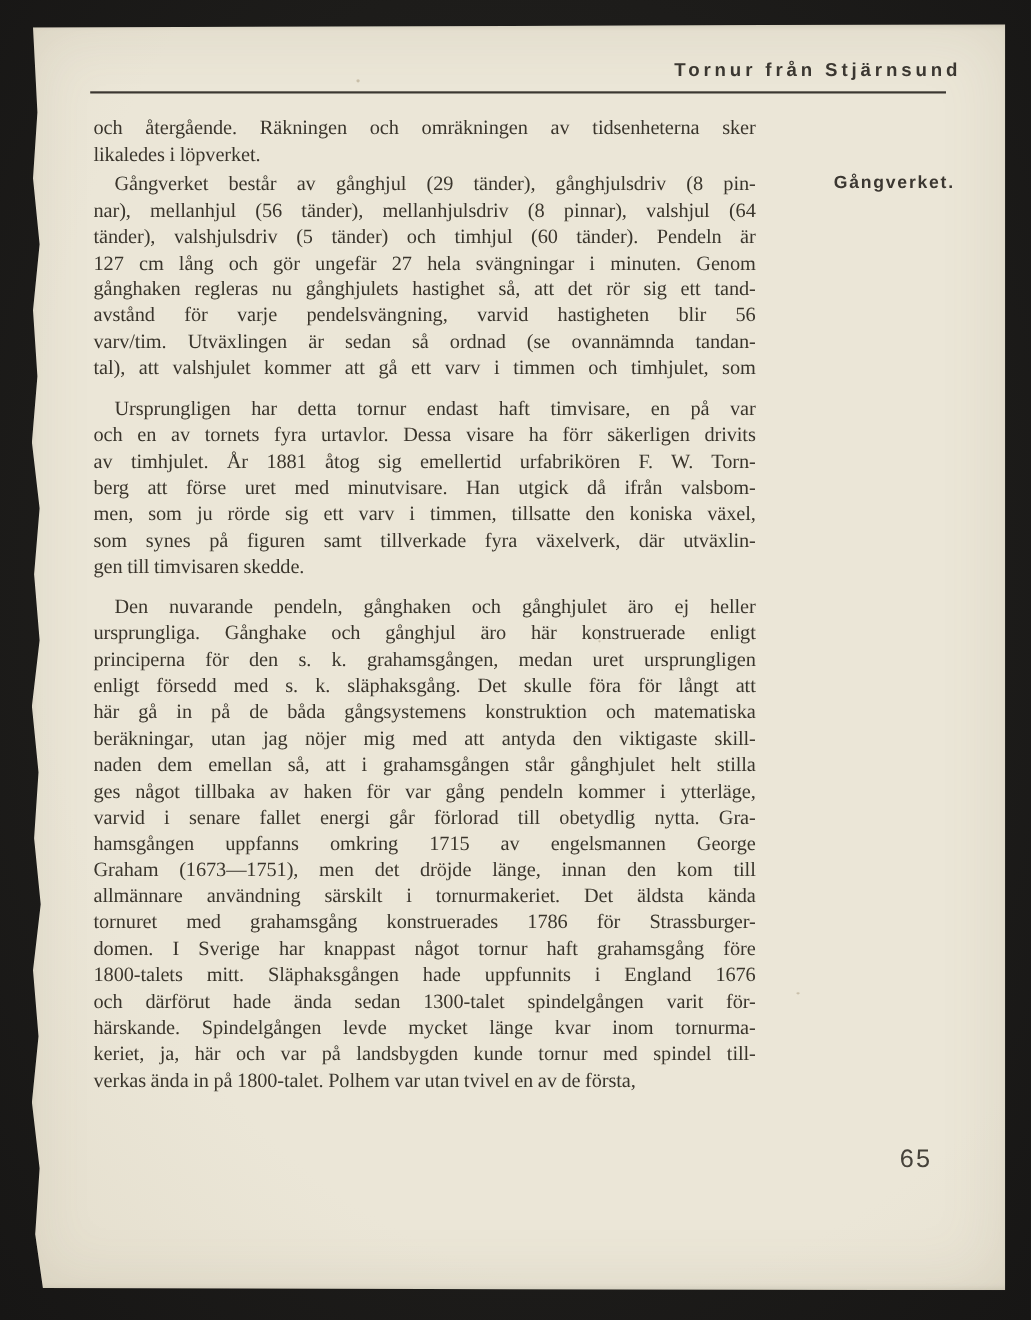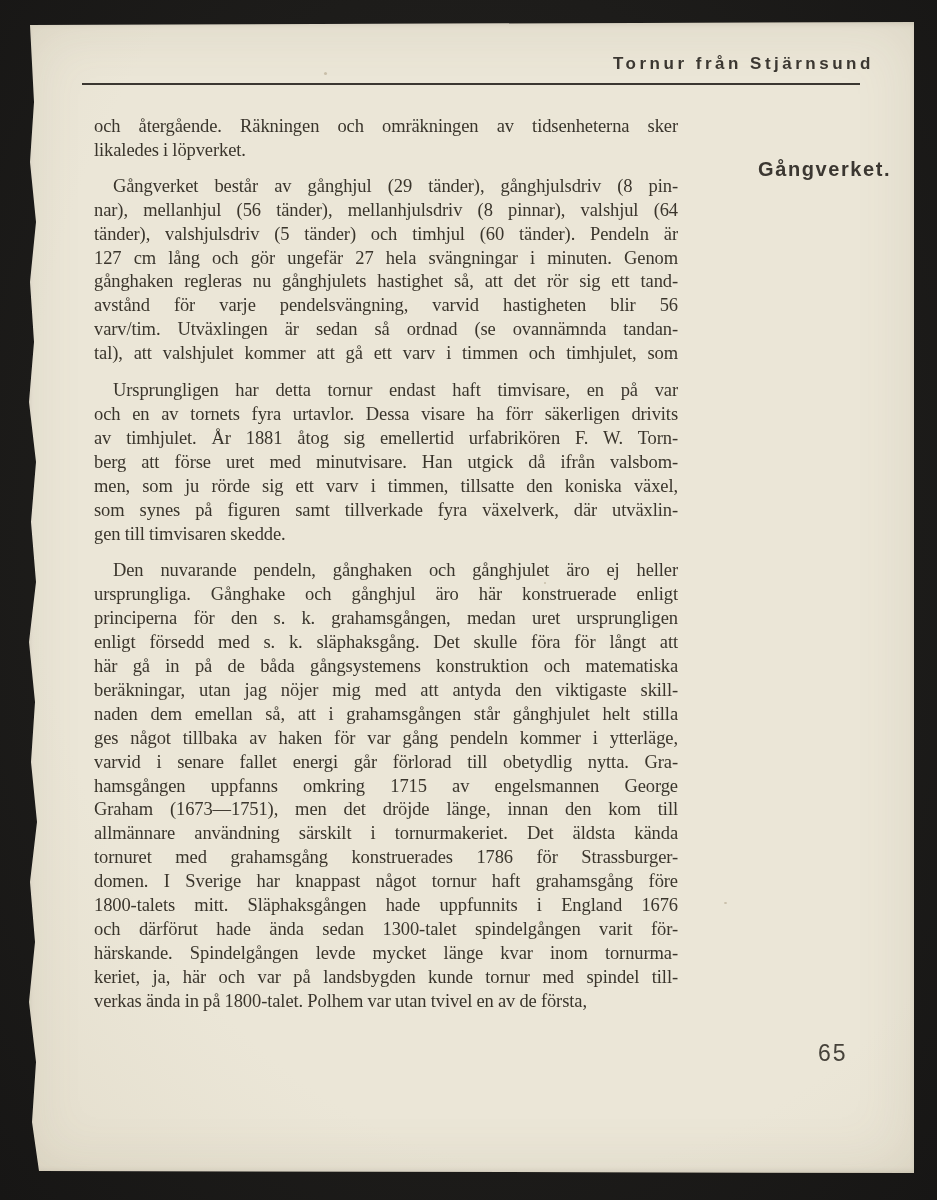--- a/index.html
+++ b/index.html
@@ -37,29 +37,29 @@
     position:absolute;top:61px;left:58px;width:778px;height:2px;
     background:var(--header-ink);
   }
   .text-column{
     position:absolute;left:58px;top:81px;width:608px;
     font-family:"Liberation Serif", serif;
     font-size:18.5px;line-height:23.9px;
     color:var(--ink);
     letter-spacing:-0.1px;word-spacing:-0.3px;
   }
-  .para{margin:12px;}
+  .para{margin:3px;}
   .para.gap{margin-top:13px;}
   .line{text-align:justify;text-align-last:justify;}
   .line.last{text-align-last:left;}
   .line.indent{text-indent:19px;}
   .margin-note{
     position:absolute;left:734px;top:136px;
     color:var(--header-ink);
-    font-size:20px;font-weight:600;letter-spacing:1.6px;
+    font-size:16px;font-weight:600;letter-spacing:1.6px;
     white-space:nowrap;
   }
   .page-number{
     position:absolute;left:794px;top:1018px;
     color:#46423a;
     font-size:23px;font-weight:400;letter-spacing:2px;
   }
   
   .speck{position:absolute;border-radius:50%;background:rgba(140,120,85,0.35);}
 </style>

